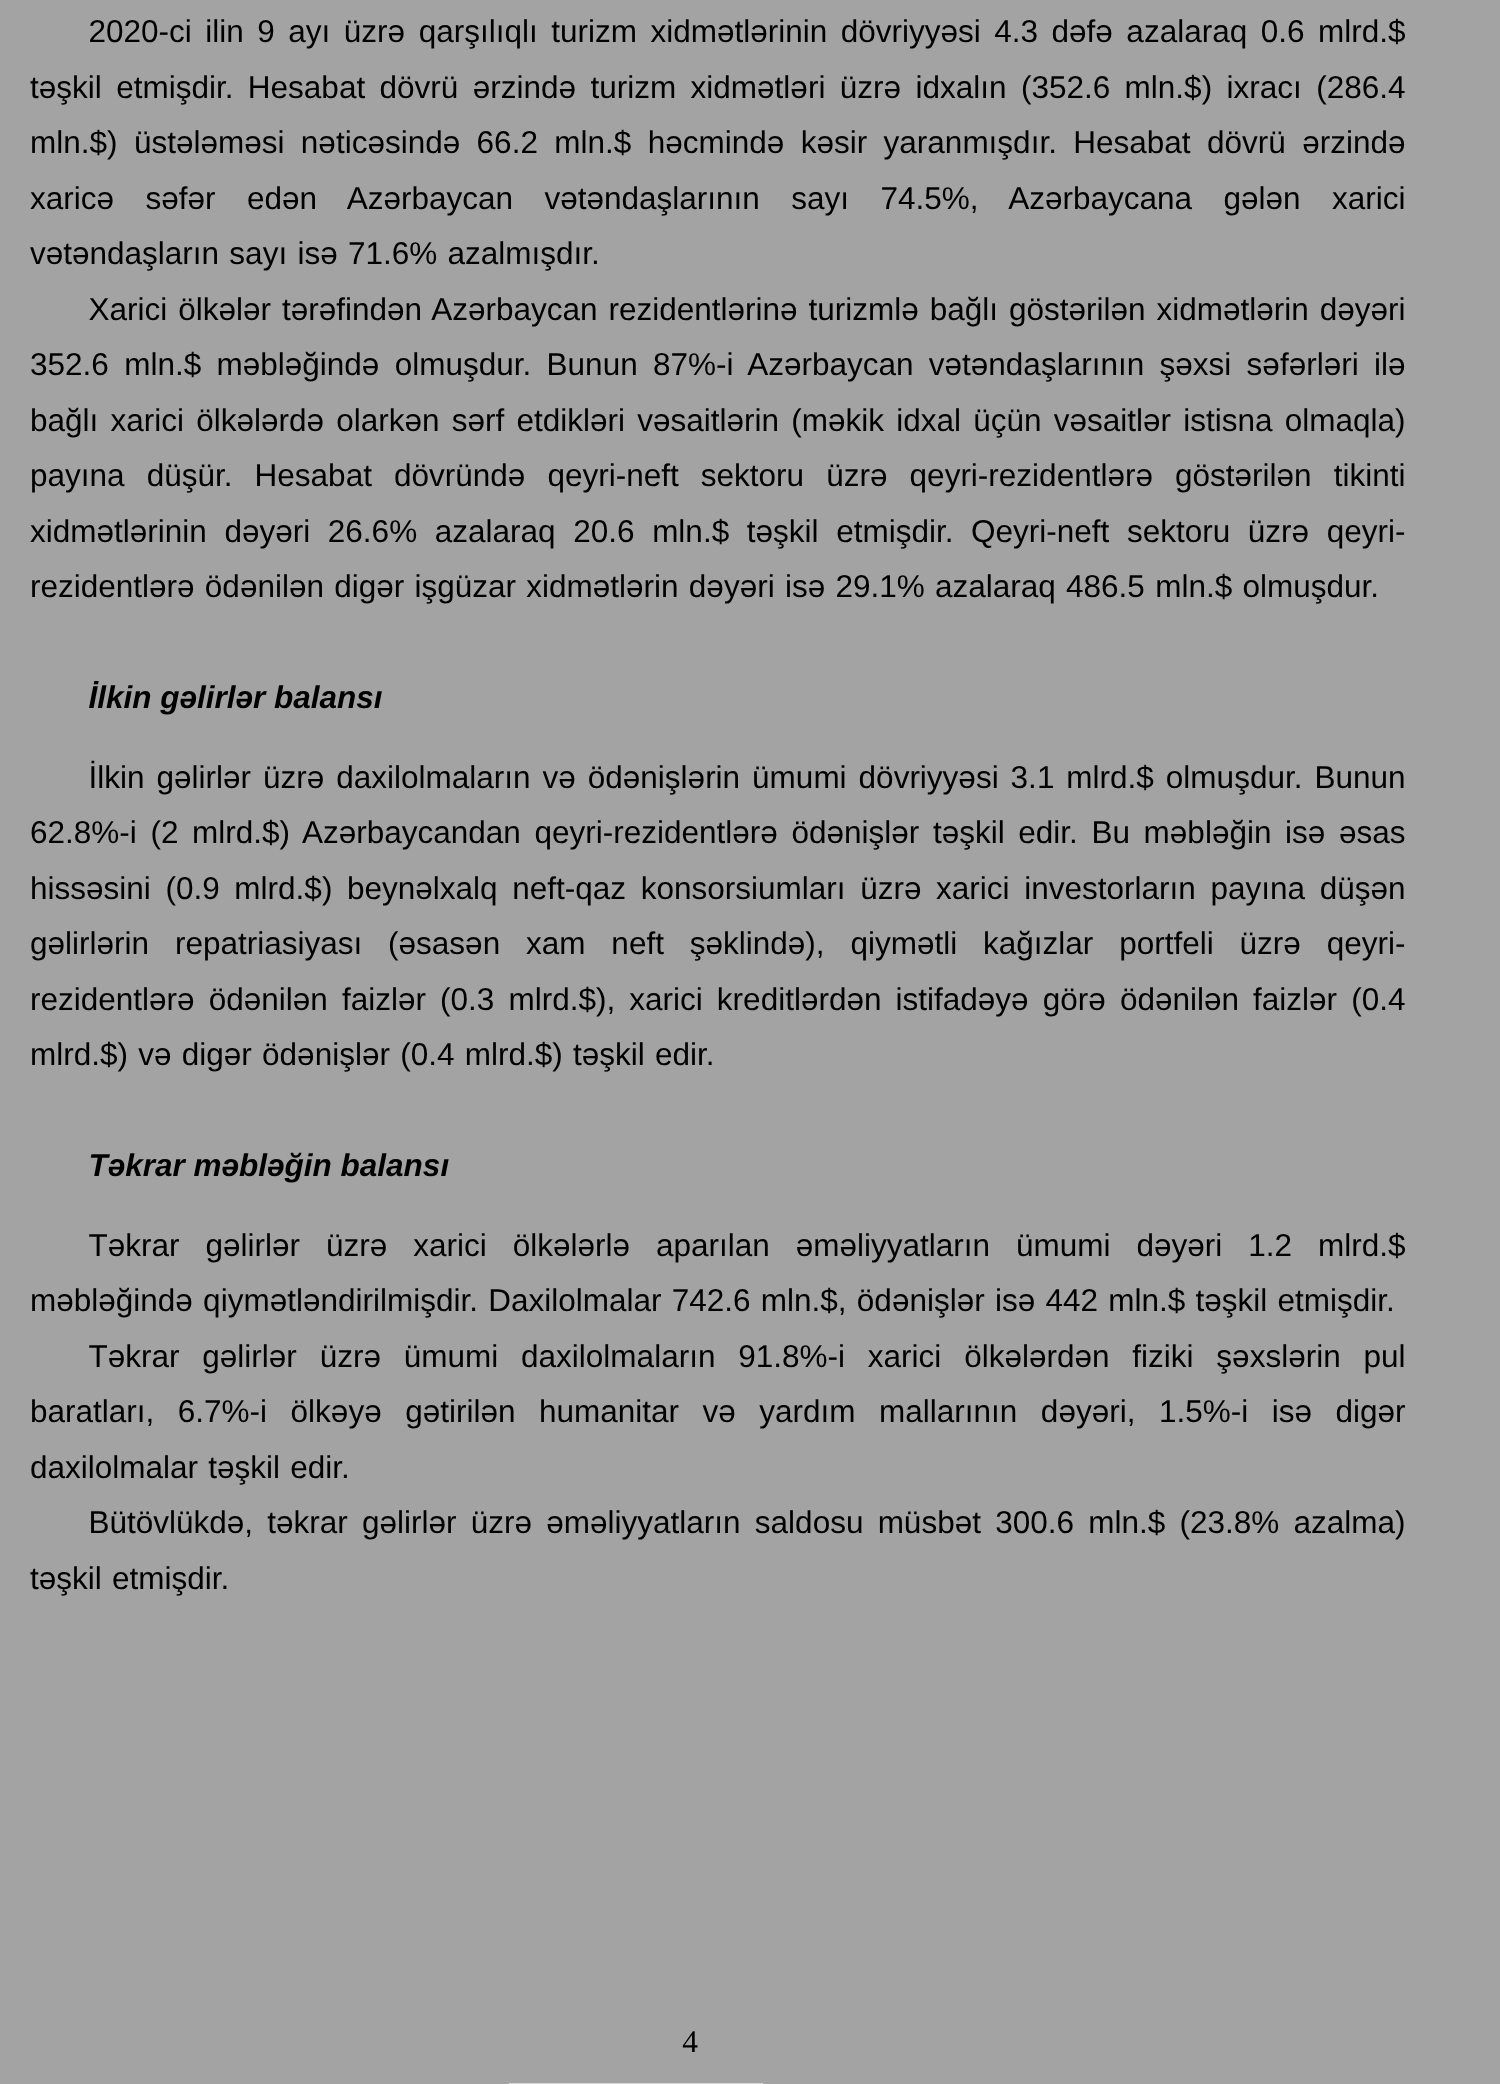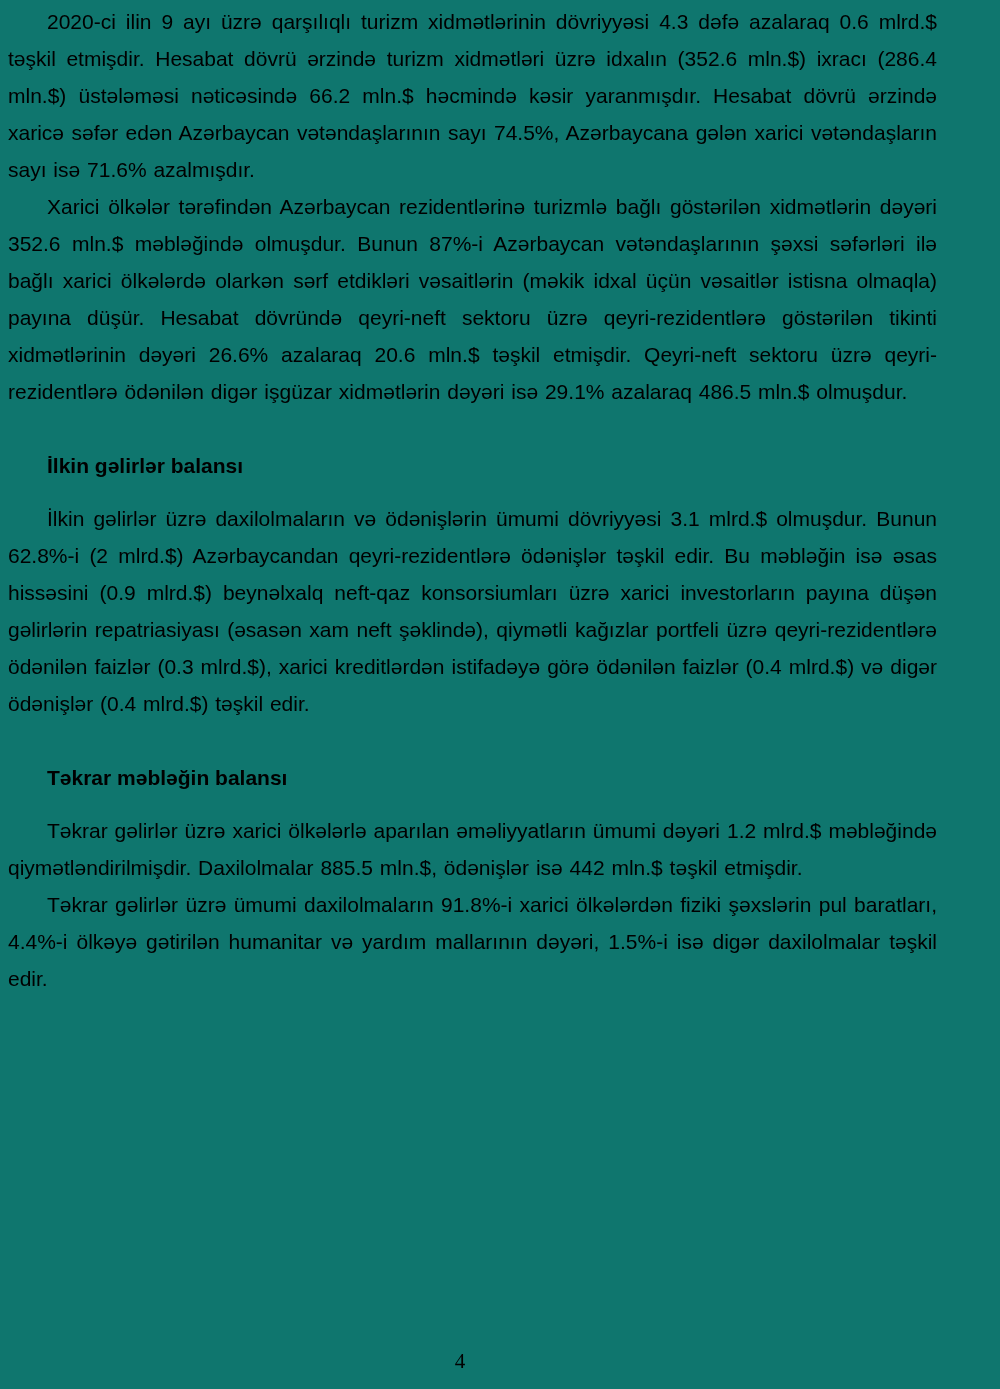--- a/index.html
+++ b/index.html
@@ -5,40 +5,41 @@
 <style>
   html, body {
     margin: 0;
     padding: 0;
     background: #ffffff;
   }
   .page {
     position: relative;
     width: 1000px;
     height: 1389px;
-    background: #0f766e;
+    background: #a3a3a3;
     color: #000000;
     font-family: "Liberation Sans", sans-serif;
     font-size: 21px;
     line-height: 37px;
     box-sizing: border-box;
-    padding: 3px 63px 0 8px;
+    padding: 3px 63px 0 20px;
     overflow: hidden;
   }
   .body-text {
     margin: 0;
     text-align: justify;
     text-indent: 39px;
     word-spacing: 1px;
   }
   .section-heading {
     margin: 37px 0 16px 0;
     font-size: 21px;
     line-height: 37px;
     font-weight: bold;
+    font-style: italic;
     text-align: left;
     text-indent: 39px;
   }
   .page-footer {
     position: absolute;
     left: 0;
     right: 80px;
     top: 1349px;
     text-align: center;
     font-family: "Liberation Serif", serif;
@@ -57,21 +58,22 @@
 
   <p class="body-text">Xarici ölkələr tərəfindən Azərbaycan rezidentlərinə turizmlə bağlı göstərilən xidmətlərin dəyəri 352.6 mln.$ məbləğində olmuşdur. Bunun 87%-i Azərbaycan vətəndaşlarının şəxsi səfərləri ilə bağlı xarici ölkələrdə olarkən sərf etdikləri vəsaitlərin (məkik idxal üçün vəsaitlər istisna olmaqla) payına düşür. Hesabat dövründə qeyri-neft sektoru üzrə qeyri-rezidentlərə göstərilən tikinti xidmətlərinin dəyəri 26.6% azalaraq 20.6 mln.$ təşkil etmişdir. Qeyri-neft sektoru üzrə qeyri-rezidentlərə ödənilən digər işgüzar xidmətlərin dəyəri isə 29.1% azalaraq 486.5 mln.$ olmuşdur.</p>
 
   <h2 class="section-heading">İlkin gəlirlər balansı</h2>
 
 
   <p class="body-text">İlkin gəlirlər üzrə daxilolmaların və ödənişlərin ümumi dövriyyəsi 3.1 mlrd.$ olmuşdur. Bunun 62.8%-i (2 mlrd.$) Azərbaycandan qeyri-rezidentlərə ödənişlər təşkil edir. Bu məbləğin isə əsas hissəsini (0.9 mlrd.$) beynəlxalq neft-qaz konsorsiumları üzrə xarici investorların payına düşən gəlirlərin repatriasiyası (əsasən xam neft şəklində), qiymətli kağızlar portfeli üzrə qeyri-rezidentlərə ödənilən faizlər (0.3 mlrd.$), xarici kreditlərdən istifadəyə görə ödənilən faizlər (0.4 mlrd.$) və digər ödənişlər (0.4 mlrd.$) təşkil edir.</p>
 
   <h2 class="section-heading">Təkrar məbləğin balansı</h2>
 
-  <p class="body-text">Təkrar gəlirlər üzrə xarici ölkələrlə aparılan əməliyyatların ümumi dəyəri 1.2 mlrd.$ məbləğində qiymətləndirilmişdir. Daxilolmalar 885.5 mln.$, ödənişlər isə 442 mln.$ təşkil etmişdir.</p>
+  <p class="body-text">Təkrar gəlirlər üzrə xarici ölkələrlə aparılan əməliyyatların ümumi dəyəri 1.2 mlrd.$ məbləğində qiymətləndirilmişdir. Daxilolmalar 742.6 mln.$, ödənişlər isə 442 mln.$ təşkil etmişdir.</p>
 
-  <p class="body-text">Təkrar gəlirlər üzrə ümumi daxilolmaların 91.8%-i xarici ölkələrdən fiziki şəxslərin pul baratları, 4.4%-i ölkəyə gətirilən humanitar və yardım mallarının dəyəri, 1.5%-i isə digər daxilolmalar təşkil edir.</p>
+  <p class="body-text">Təkrar gəlirlər üzrə ümumi daxilolmaların 91.8%-i xarici ölkələrdən fiziki şəxslərin pul baratları, 6.7%-i ölkəyə gətirilən humanitar və yardım mallarının dəyəri, 1.5%-i isə digər daxilolmalar təşkil edir.</p>
 
 
+  <p class="body-text">Bütövlükdə, təkrar gəlirlər üzrə əməliyyatların saldosu müsbət 300.6 mln.$ (23.8% azalma) təşkil etmişdir.</p>
 
   <div class="page-footer">4</div>
 
 </div>
 
 </body></html>

